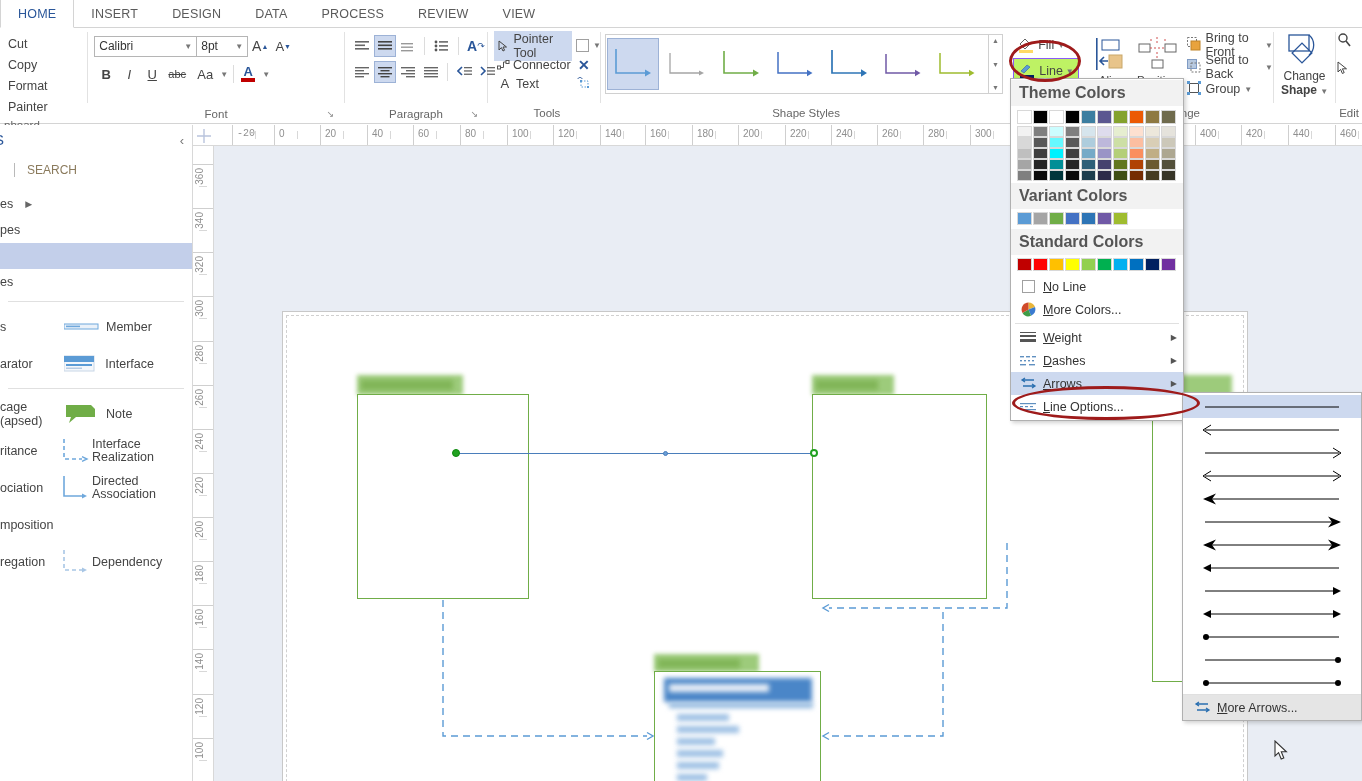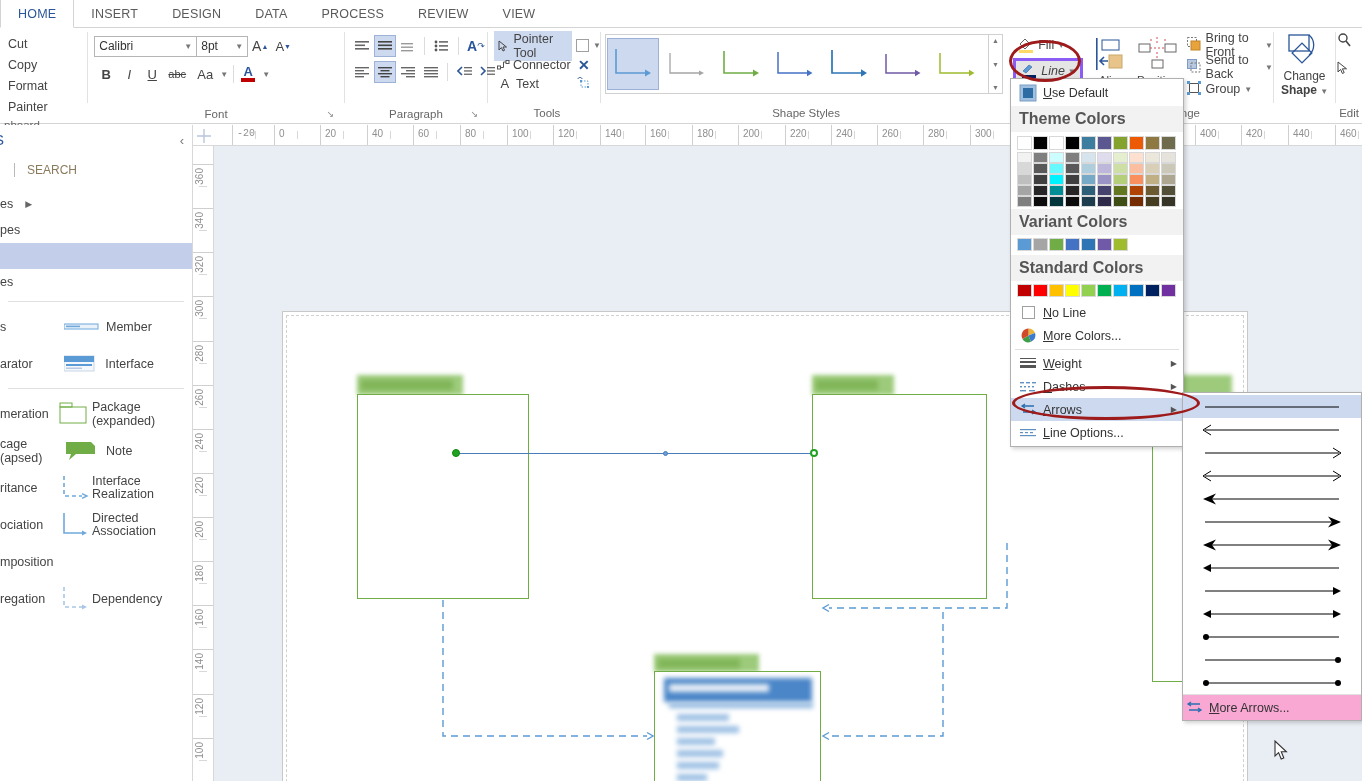--- a/index.html
+++ b/index.html
@@ -106,21 +106,21 @@
   }
   .ss-item { width:52px; height:52px; margin:0 1px; display:flex; align-items:center; justify-content:center;}
   .ss-item.sel { border:1px solid #9db2d6; background:#cdd9ef; }
   .ss-scroll { position:absolute; right:0; top:0; bottom:0; width:14px; border-left:1px solid #d0d0d0;
                display:flex; flex-direction:column; justify-content:space-between; align-items:center;
                font-size:7px; color:#777; padding:2px 0; background:#fff;}
 
   
   .fillline { width: 78px; padding-left:6px; position:relative;}
   .flbtn { display:flex; align-items:center; height:26px; font-size:12.5px; color:#444; padding:0 4px;}
-  .flbtn.hl { background:#e5e5e5; border:3px solid #8b5cf6;font-style:italic; }
+  .flbtn.hl { background:#bef264; border:1px solid #8b5cf6; }
   .fl-ico { width:18px; height:18px; margin-right:3px; position:relative; }
 
   
   .arrangegrp { width: 190px; display:flex; }
   .arr-col { display:flex; flex-direction:column; padding-top:2px;}
   .arr-btn { display:flex; flex-direction:column; align-items:center; width:46px; font-size:11.5px; color:#444;}
   .arr-lbl { display:flex; align-items:center; height:22px; font-size:12.5px; color:#444;}
 
   .changegrp { width:62px; }
   .editgrp { width:26px; }
@@ -219,22 +219,22 @@
   
   .arrowmenu {
     position:absolute; left:1182px; top:392px; width:180px;
     background:#fff; border:1px solid #b0b0b0;
     box-shadow: 2px 2px 4px rgba(0,0,0,.18);
     z-index: 60; padding:2px 0 0 0;
   }
   .am-item { height:23px; display:flex; align-items:center; justify-content:center; }
   .am-item.sel { background:#cdd9ef; }
   .am-more {
-    height:26px; display:flex; align-items:center; padding-left:0;
-    background:#f9a8d4; font-size:12.5px; color:#333; border-top:1px solid #e0e0e0;
+    height:26px; display:flex; align-items:center; padding-left:8px;
+    background:#e5e5e5; font-size:12.5px; color:#333; border-top:1px solid #e0e0e0;
   }
   .am-more .lm-ico { width:22px; display:flex; justify-content:center;}
 
   
   .redell {
     position:absolute; border:3px solid #9e1b1b; border-radius:50%;
     z-index: 80; pointer-events:none;
   }
 
   .cursor { position:absolute; z-index:100; }
@@ -696,34 +696,20 @@
             <rect x="2" y="9" width="26" height="2" fill="#5b9bd5"></rect>
             <rect x="2" y="12.5" width="16" height="1.5" fill="#b6cbe3"></rect>
           </svg>
       </span>
       <span class="lp-stext">Interface</span>
     </div>
   </div>
 
   <div class="lp-divider"></div>
 
-  <div class="lp-shaperow">
-    <div class="lp-shapecol" style="width:58px;">
-      <span class="lp-stext">meration</span>
-    </div>
-    <div class="lp-shapecol">
-      <span class="lp-sicon">
-        <svg width="34" height="26" viewBox="0 0 34 26">
-            <rect x="2" y="2" width="12" height="4" fill="none" stroke="#70ad47"></rect>
-            <rect x="2" y="6" width="26" height="16" fill="none" stroke="#70ad47"></rect>
-          </svg>
-      </span>
-      <span class="lp-stext">Package (expanded)</span>
-    </div>
-  </div>
 
   <div class="lp-shaperow">
     <div class="lp-shapecol" style="width:58px;">
       <span class="lp-stext">cage (apsed)</span>
     </div>
     <div class="lp-shapecol">
       <span class="lp-sicon">
         <svg width="34" height="20" viewBox="0 0 34 20">
             <path d="M1 1 H26 L30 5 V13 H1 Z" fill="#70ad47"></path>
             <path d="M6 13 L4 19 L11 13" fill="#70ad47"></path>
@@ -939,29 +925,20 @@
       <path d="M364 420.5 L370 424 L364 427.5" fill="none" stroke="#5b9bd5" stroke-width="1.4"></path>
       <path d="M724 231 L724 296 L546 296" stroke="#5b9bd5" fill="none" stroke-width="1.4" stroke-dasharray="7 5"></path>
       <path d="M546 292.5 L540 296 L546 299.5" fill="none" stroke="#5b9bd5" stroke-width="1.4"></path>
       <path d="M660 300 L660 424 L546 424" stroke="#5b9bd5" fill="none" stroke-width="1.4" stroke-dasharray="7 5"></path>
       <path d="M546 420.5 L540 424 L546 427.5" fill="none" stroke="#5b9bd5" stroke-width="1.4"></path>
     </svg>
   </div>
 </div>
 
 <div class="linemenu">
-  <div class="lm-item" style="height:26px;">
-    <span class="lm-ico">
-      <svg width="18" height="18" viewBox="0 0 18 18">
-          <rect x="1" y="1" width="16" height="16" fill="#9fc0e0" stroke="#7a9dc2"></rect>
-          <rect x="4" y="4" width="10" height="10" fill="#2e6da4"></rect>
-        </svg>
-    </span>
-    <span class="lm-lbl"><u>U</u><span id="usedefault-rest">se Default</span></span>
-  </div>
 
   <div class="lm-head">Theme Colors</div>
   <div class="swatchgrid" id="theme-grid">
       <div class="swatchcol">
         <div class="sw top" style="background: rgb(255, 255, 255);"></div>
         <div class="sw" style="background: rgb(242, 242, 242);"></div>
         <div class="sw" style="background: rgb(216, 216, 216);"></div>
         <div class="sw" style="background: rgb(191, 191, 191);"></div>
         <div class="sw" style="background: rgb(165, 165, 165);"></div>
         <div class="sw" style="background: rgb(127, 127, 127);"></div>

